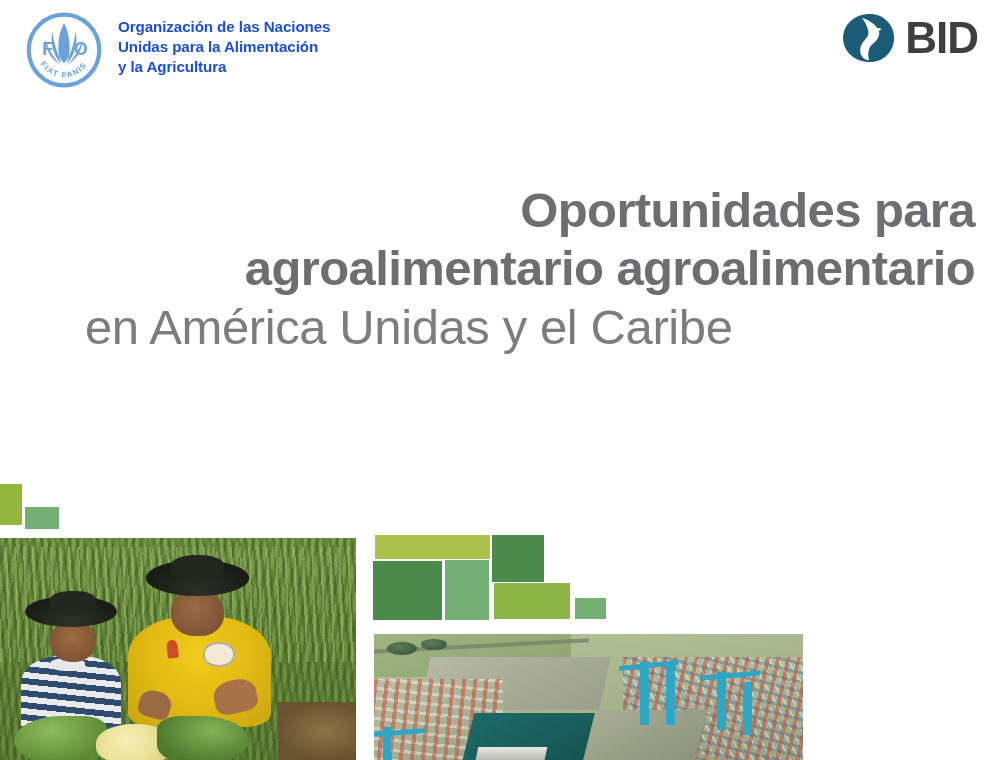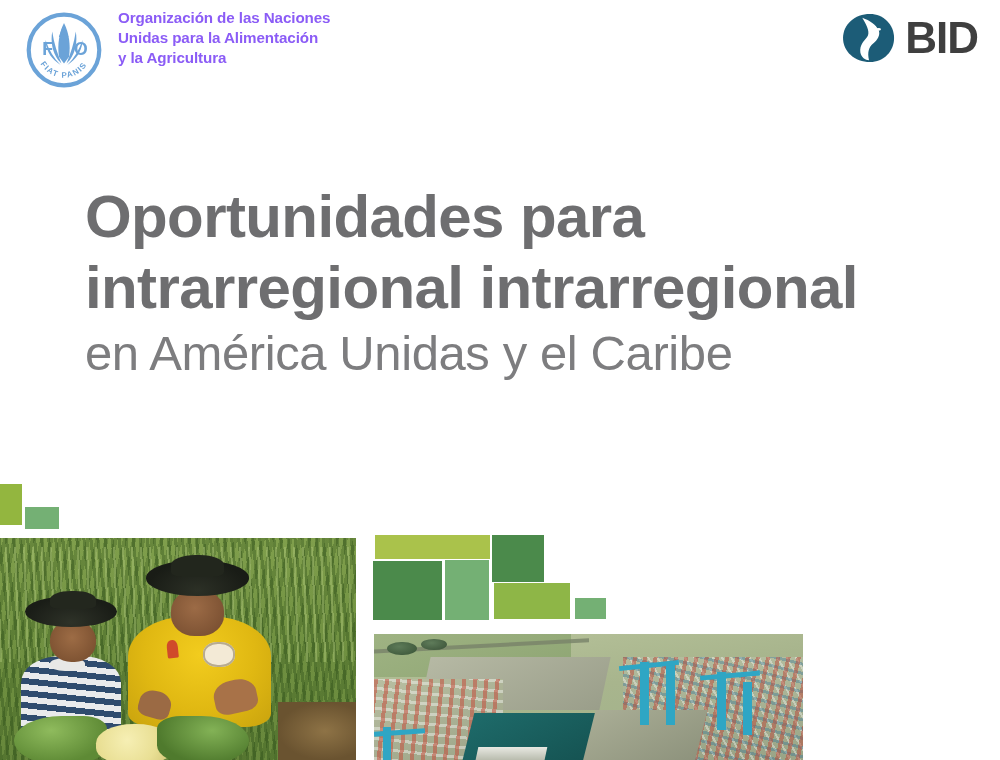--- a/index.html
+++ b/index.html
@@ -21,24 +21,25 @@
   .fao-logo-block {
     position: absolute;
     left: 22px;
     top: 8px;
     display: flex;
     align-items: flex-start;
     gap: 12px;
   }
   .fao-mark { width: 84px; height: 84px; display: block; flex: 0 0 auto; }
   .fao-text {
+    margin-top: 9px;
     font-size: 15.2px;
     font-weight: bold;
     line-height: 1.32;
-    color: #8b5cf6;
+    color: #1d4ed8;
     letter-spacing: -0.1px;
     white-space: pre-line;
   }
 
   .bid-logo-block {
     position: absolute;
     right: 22px;
     top: 12px;
     display: flex;
     align-items: center;
@@ -55,26 +56,27 @@
   }
 
   
   .title-block {
     position: absolute;
     left: 85px;
     top: 182px;
     width: 890px;
   }
   .title-line {
-    font-size: 60px;
+    font-size: 49px;
     font-weight: bold;
     color: #6e6e70;
     line-height: 1.18;
     letter-spacing: -0.6px;
     white-space: nowrap;
+    text-align: right;
   }
   .title-sub {
     font-size: 49px;
     font-weight: normal;
     color: #7d7d7f;
     line-height: 1.22;
     letter-spacing: -0.4px;
     white-space: nowrap;
   }
 
@@ -289,21 +291,21 @@
       <path d="M22 6 C30 9 36 13 39 19 C41 24 38 29 33 33 C29 36 27 42 29 50
                C25 50 21 47 20 42 C19 34 24 30 27 26 C30 22 28 16 22 6 Z" fill="#ffffff"></path>
       <ellipse cx="33" cy="16" rx="3.4" ry="2" fill="#ffffff"></ellipse>
       <ellipse cx="39" cy="18" rx="2.4" ry="1.5" fill="#ffffff"></ellipse>
     </svg>
     <div class="bid-word">BID</div>
   </div>
 
   <div class="title-block">
     <div class="title-line">Oportunidades para</div>
-    <div class="title-line">intrarregional intrarregional</div>
+    <div class="title-line">agroalimentario agroalimentario</div>
     <div class="title-sub">en América Unidas y el Caribe</div>
   </div>
 
   <div id="decor-layer">
       <div class="blk" style="left: 0px; top: 484px; width: 22px; height: 41px; background: rgb(147, 182, 63);"></div>
       <div class="blk" style="left: 25px; top: 507px; width: 34px; height: 22px; background: rgb(116, 176, 116);"></div>
       <div class="blk" style="left: 375px; top: 535px; width: 115px; height: 24px; background: rgb(170, 194, 75);"></div>
       <div class="blk" style="left: 373px; top: 561px; width: 69px; height: 59px; background: rgb(75, 138, 75);"></div>
       <div class="blk" style="left: 445px; top: 560px; width: 44px; height: 60px; background: rgb(116, 176, 116);"></div>
       <div class="blk" style="left: 492px; top: 535px; width: 52px; height: 47px; background: rgb(75, 138, 75);"></div>

